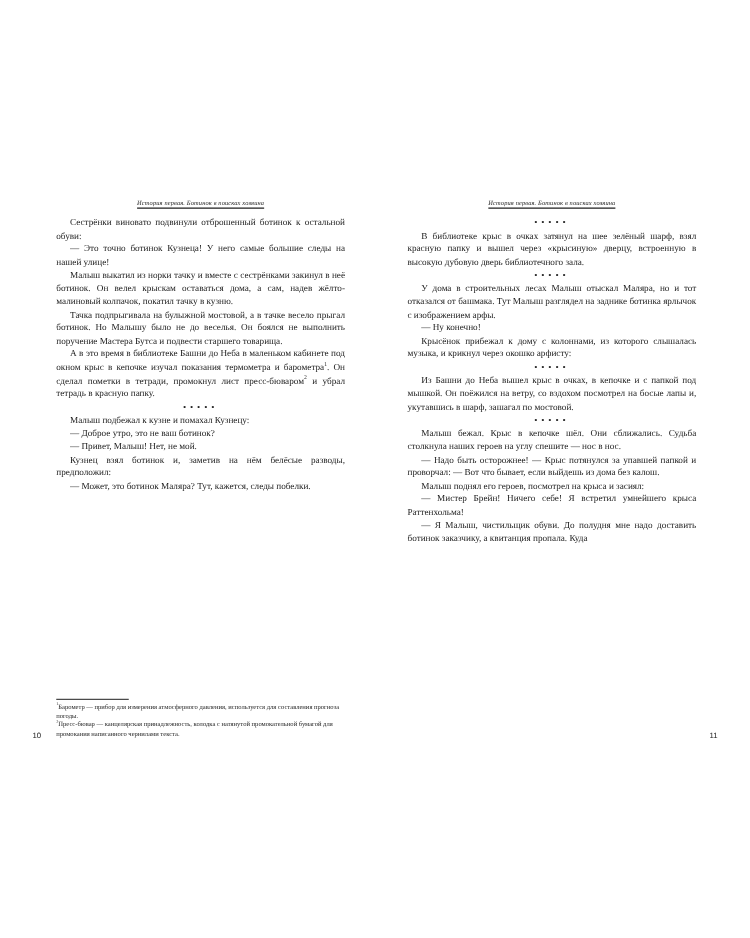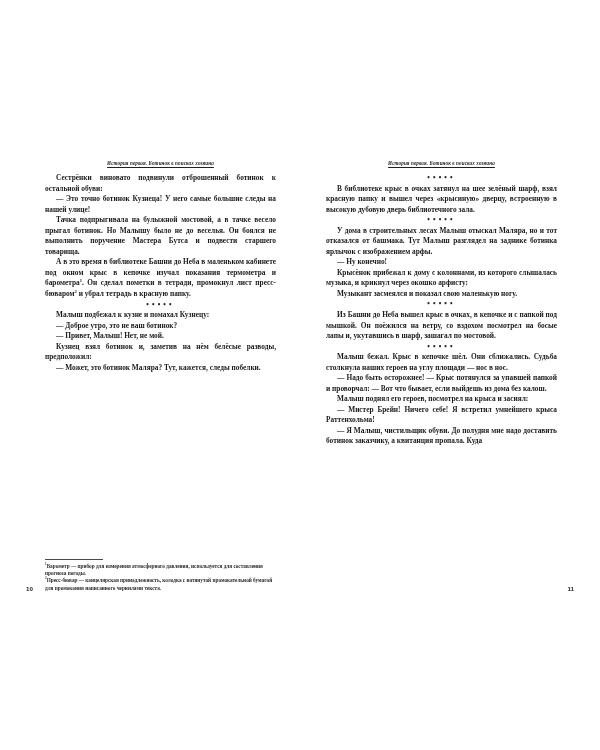--- a/index.html
+++ b/index.html
@@ -15,21 +15,20 @@
     overflow: hidden;
   }
   .spread {
     position: absolute;
     left: 0;
     top: 0;
     width: 600px;
     height: 750px;
     display: flex;
     justify-content: center;
-    font-weight: bold;
   }
   .page {
     position: relative;
     width: 300px;
     height: 750px;
     box-sizing: border-box;
   }
   .page-inner {
     position: absolute;
     top: 160px;
@@ -124,20 +123,21 @@
 <div class="spread">
 
   <div class="page page-left">
     <div class="page-inner">
 
       <div class="running-head">История первая. Ботинок в поисках хозяина</div>
 
       <div class="body-text">
         <p>Сестрёнки виновато подвинули отброшенный ботинок к остальной обуви:</p>
         <p class="dash">— Это точно ботинок Кузнеца! У него самые большие следы на нашей улице!</p>
+        <p>Малыш выкатил из норки тачку и вместе с сестрёнками закинул в неё ботинок. Он велел крыскам оставаться дома, а сам, надев жёлто-малиновый колпачок, покатил тачку в кузню.</p>
         <p>Тачка подпрыгивала на булыжной мостовой, а в тачке весело прыгал ботинок. Но Малышу было не до веселья. Он боялся не выполнить поручение Мастера Бутса и подвести старшего товарища.</p>
 
         <p><span>А в это время в библиотеке Башни до Неба в маленьком кабинете под окном крыс в кепочке изучал показания термометра и барометра</span><sup>1</sup><span>. Он сделал пометки в тетради, промокнул лист пресс-бюваром</span><sup>2</sup><span> и убрал тетрадь в красную папку.</span></p>
 
         <p class="dots noindent"><span>•</span><span>•</span><span>•</span><span>•</span><span>•</span></p>
 
         <p>Малыш подбежал к кузне и помахал Кузнецу:</p>
         <p class="dash">— Доброе утро, это не ваш ботинок?</p>
         <p class="dash">— Привет, Малыш! Нет, не мой.</p>
         <p>Кузнец взял ботинок и, заметив на нём белёсые разводы, предположил:</p>
@@ -163,29 +163,28 @@
 
         <p class="dots noindent"><span>•</span><span>•</span><span>•</span><span>•</span><span>•</span></p>
 
         <p>В библиотеке крыс в очках затянул на шее зелёный шарф, взял красную папку и вышел через «крысиную» дверцу, встроенную в высокую дубовую дверь библиотечного зала.</p>
 
         <p class="dots noindent"><span>•</span><span>•</span><span>•</span><span>•</span><span>•</span></p>
 
         <p>У дома в строительных лесах Малыш отыскал Маляра, но и тот отказался от башмака. Тут Малыш разглядел на заднике ботинка ярлычок с изображением арфы.</p>
         <p class="dash">— Ну конечно!</p>
         <p>Крысёнок прибежал к дому с колоннами, из которого слышалась музыка, и крикнул через окошко арфисту:</p>
-        <p>Музыкант засмеялся и показал свою маленькую ногу.</p>
 
         <p class="dots noindent"><span>•</span><span>•</span><span>•</span><span>•</span><span>•</span></p>
 
         <p>Из Башни до Неба вышел крыс в очках, в кепочке и с папкой под мышкой. Он поёжился на ветру, со вздохом посмотрел на босые лапы и, укутавшись в шарф, зашагал по мостовой.</p>
 
         <p class="dots noindent"><span>•</span><span>•</span><span>•</span><span>•</span><span>•</span></p>
 
-        <p>Малыш бежал. Крыс в кепочке шёл. Они сближались. Судьба столкнула наших героев на углу площади — нос в нос.</p>
+        <p>Малыш бежал. Крыс в кепочке шёл. Они сближались. Судьба столкнула наших героев на углу спешите — нос в нос.</p>
         <p class="dash">— Надо быть осторожнее! — Крыс потянулся за упавшей папкой и проворчал: — Вот что бывает, если выйдешь из дома без калош.</p>
         <p>Малыш поднял его героев, посмотрел на крыса и засиял:</p>
         <p class="dash">— Мистер Брейн! Ничего себе! Я встретил умнейшего крыса Раттенхольма!</p>
         <p class="dash">— Я Малыш, чистильщик обуви. До полудня мне надо доставить ботинок заказчику, а квитанция пропала. Куда</p>
       </div>
 
     </div>
     <div class="page-number">11</div>
   </div>
 

